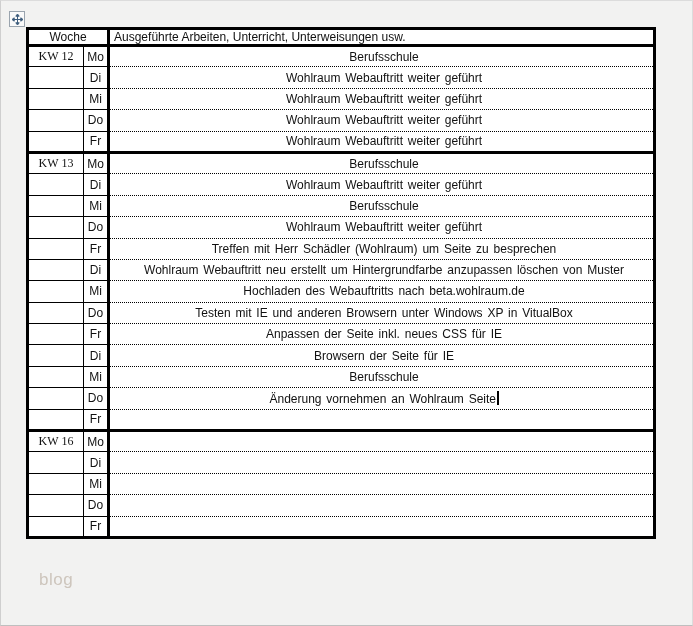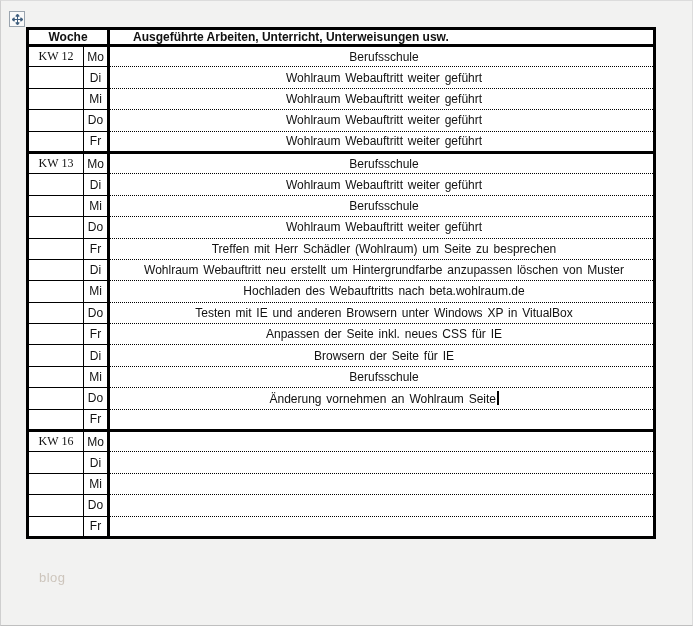--- a/index.html
+++ b/index.html
@@ -35,26 +35,26 @@
     table-layout: fixed;
     background: #ffffff;
   }
   table.report col.c-kw  { width: 56px; }
   table.report col.c-day { width: 25px; }
 
   table.report, table.report th { border: 3px solid #000; }
   table.report thead th {
     height: 17px;
     font-size: 12px;
-    font-weight: bold;
+    font-weight: normal;
     color: #111;
     border-bottom: 3px solid #000;
   }
   th.h-woche { text-align: center; }
-  th.h-work  { text-align: left; padding-left: 23px; }
+  th.h-work  { text-align: left; padding-left: 4px; }
 
   table.report td {
     height: 21.4px;
     font-size: 12px;
     color: #111;
     vertical-align: middle;
     overflow: hidden;
     white-space: nowrap;
   }
   td.kw  { text-align: center; border-right: 1px solid #000; font-family: Liberation Serif, serif; }
@@ -75,21 +75,21 @@
 
   .caret {
     display: inline-block;
     width: 1.5px; height: 14px;
     background: #000;
     vertical-align: -2px;
     margin-left: 1px;
   }
   .watermark {
     position: absolute; left: 38px; top: 569px;
-    font-size: 13px;
+    font-size: 17px;
     color: #cdc5bc;
     letter-spacing: 0.5px;
     pointer-events: none;
   }
 </style>
 </head>
 <body>
 
 <div class="screen">
 

